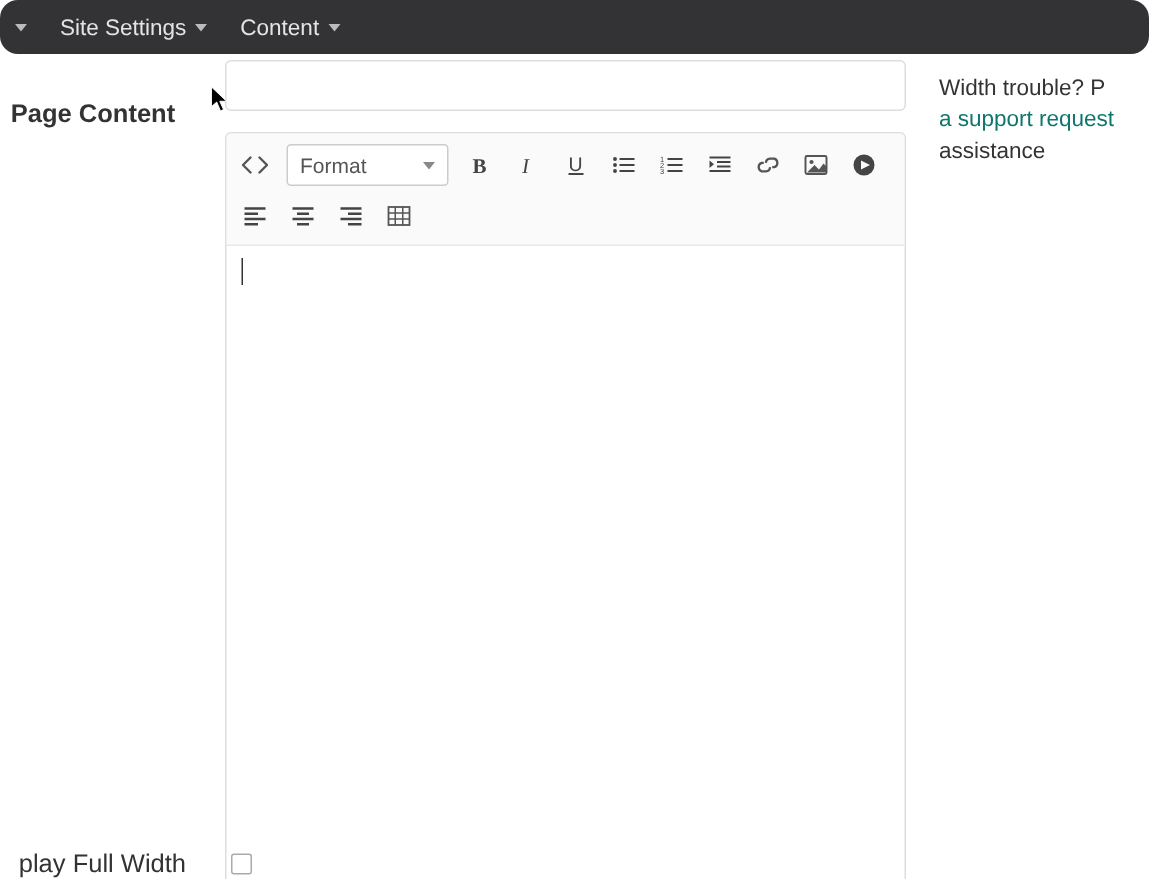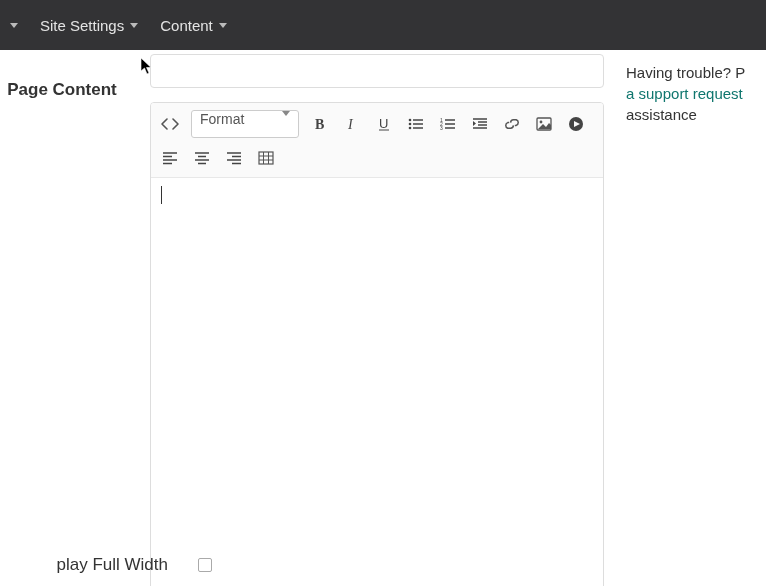--- a/index.html
+++ b/index.html
@@ -8,25 +8,26 @@
       font-size: 14px;
       color: #333;
       background: #fff;
       width: 766px;
       height: 586px;
       overflow: hidden;
       position: relative;
     }
     .topbar {
       background: #333335;
-      height: 50px;
+      height: 36px;
       display: flex;
       align-items: center;
       padding: 0 8px;
       gap: 22px;
+      border-radius: 12px;
     }
     .topbar-item {
       color: #e4e4e4;
       font-size: 15px;
       cursor: pointer;
       display: flex;
       align-items: center;
       gap: 6px;
     }
     .chev-down {
@@ -88,21 +89,21 @@
       color: #444;
     }
     .tool-btn svg { display: block; }
     .format-select {
       width: 108px;
       height: 28px;
       border: 1px solid #ccc;
       border-radius: 3px;
       background: #fff;
       display: flex;
-      align-items: flex-start;
+      align-items: center;
       justify-content: space-between;
       padding: 0 8px;
       cursor: pointer;
       color: #555;
       font-size: 14px;
     }
     .format-chev {
       width: 0; height: 0;
       border-left: 4px solid transparent;
       border-right: 4px solid transparent;
@@ -124,25 +125,24 @@
       padding-top: 6px;
       padding-left: 10px;
       color: #333;
       font-size: 15px;
       line-height: 1.4;
     }
     .rightcol a { color: #0f766e; text-decoration: none; }
     .bottom-row {
       position: absolute;
       left: 0;
-      bottom: 11px;
+      bottom: 0;
       width: 100%;
       display: flex;
       align-items: center;
-      padding-left: 44px;
     }
     .bottom-label-wrap {
       width: 150px;
       text-align: right;
       padding-right: 26px;
       font-size: 17px;
       color: #333;
       white-space: nowrap;
       overflow: hidden;
     }
@@ -298,21 +298,21 @@
         </div>
       </div>
       <div class="editor-body">
         <span></span>
         <div class="caret"></div>
       </div>
     </div>
   </div>
 
   <div class="rightcol">
-    <span>Having trouble? P</span><br>
+    <span>Width trouble? P</span><br>
     <a href="#">a support request</a><br>
     <span>assistance</span>
   </div>
 </div>
 
 <div class="bottom-row">
   <div class="bottom-label-wrap">
     <span>play Full Width</span>
   </div>
   <div class="checkbox"></div>

